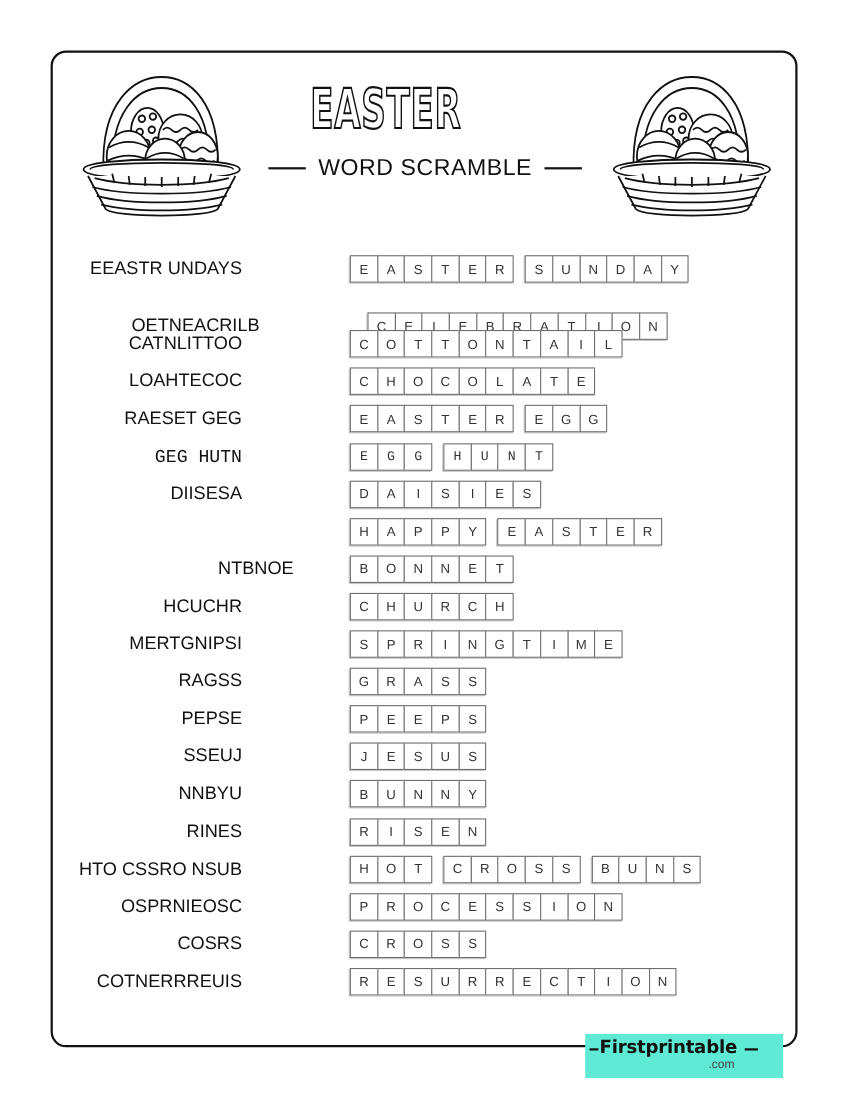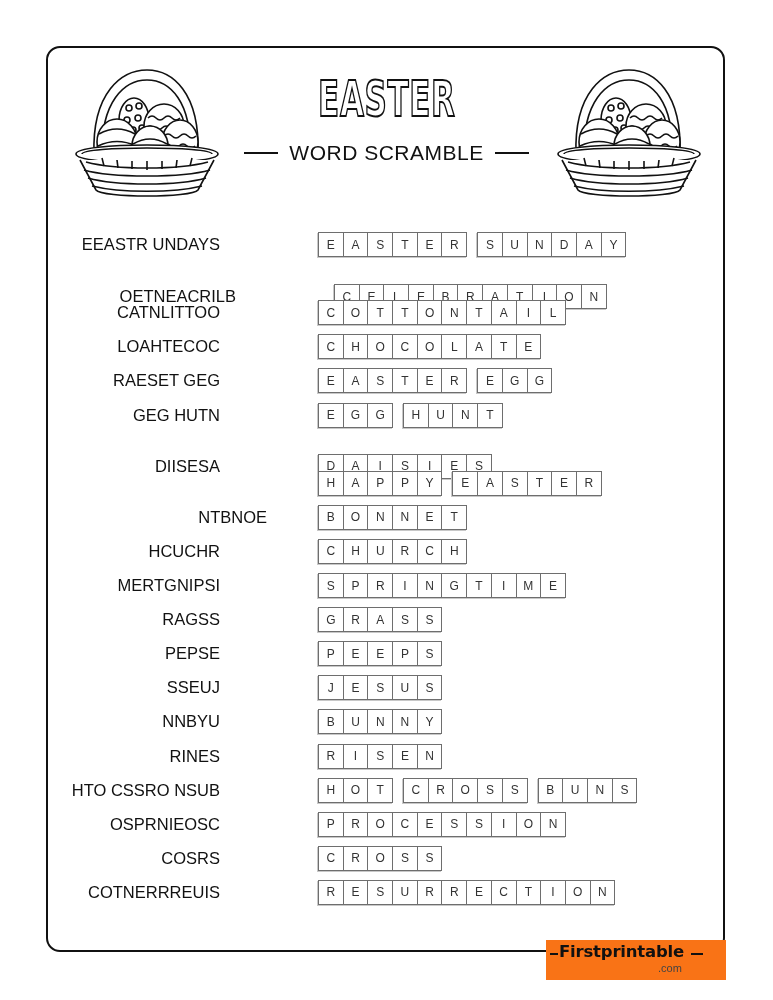--- a/index.html
+++ b/index.html
@@ -1,33 +1,33 @@
 <!DOCTYPE html>
 <html><head>
 <meta charset="utf-8">
 <style>
   html, body { margin: 0; padding: 0; background: #ffffff; }
   body { width: 773px; height: 1000px; position: relative; overflow: hidden; font-family: "Liberation Sans", sans-serif; color: #1a1a1a; }
   .frame { position: absolute; left: 46px; top: 46px; width: 679px; height: 906px; border: 2px solid #111; border-radius: 14px; box-sizing: border-box; }
   .basket { position: absolute; }
   .basket.left { left: 72px; top: 62px; }
   .basket.right { left: 554px; top: 62px; }
-  .title { position: absolute; left: 240px; top: 72px; width: 293px; text-align: center; }
+  .title { position: absolute; left: 240px; top: 72px; width: 293px; text-align: left; }
   .title-main { display: inline-block; font-family: "DejaVu Sans", sans-serif; font-weight: bold; font-size: 50px; line-height: 54px; letter-spacing: 1px; color: #fff; -webkit-text-stroke: 2px #111; transform: scaleX(0.62); transform-origin: center; }
   .subtitle-row { position: absolute; left: 244px; top: 140px; width: 285px; height: 26px; display: flex; align-items: center; justify-content: space-between; }
   .subtitle-line { width: 34px; height: 2px; background: #111; }
   .subtitle { font-family: "Liberation Sans", sans-serif; font-size: 21px; letter-spacing: 0.5px; color: #111; }
   .rows { position: absolute; left: 0; top: 232px; width: 773px; }
   .row { position: absolute; left: 0; height: 25px; width: 694px; }
   .scrambled { position: absolute; right: 474px; top: 0; height: 25px; line-height: 25px; font-size: 16.5px; color: #111; white-space: nowrap; text-align: right; }
   .answer { position: absolute; left: 318px; top: 0; height: 25px; display: flex; }
   .word { display: flex; margin-right: 10px; box-shadow: -1px 1px 0 #c8c8c8; }
   .cell { width: 25.7px; height: 25px; box-sizing: border-box; border: 1px solid #6e6e6e; margin-left: -1px; display: flex; align-items: center; justify-content: center; font-size: 12px; color: #333; background: #fff; }
   .word .cell:first-child { margin-left: 0; }
-  .brand { position: absolute; left: 546px; top: 940px; width: 180px; height: 40px; background: #f97316; }
+  .brand { position: absolute; left: 532px; top: 940px; width: 180px; height: 40px; background: #5eead4; }
   .brand-line { position: absolute; left: 4px; top: 13px; width: 8px; height: 2px; background: #111; }
   .brand-name { position: absolute; left: 13px; top: 2px; font-family: "DejaVu Sans", sans-serif; font-weight: bold; font-size: 16.5px; color: #111; letter-spacing: -0.2px; }
   .brand-tail { position: absolute; left: 145px; top: 13px; width: 12px; height: 2px; background: #111; }
   .brand-dot { position: absolute; left: 112px; top: 22px; font-family: "Liberation Sans", sans-serif; font-size: 11px; color: #444; }
 </style>
 </head>
 <body>
 
 <div class="frame"></div>
 
@@ -200,37 +200,37 @@
           <span class="cell">E</span>
           <span class="cell">R</span>
         </div>
         <div class="word">
           <span class="cell">E</span>
           <span class="cell">G</span>
           <span class="cell">G</span>
         </div>
       </div>
     </div>
-    <div class="row" style="top: 170.5px;">
+    <div class="row" style="top: 170.5px; font-family: Liberation Mono, monospace;">
       <span class="scrambled">GEG HUTN</span>
       <div class="answer">
         <div class="word">
           <span class="cell">E</span>
           <span class="cell">G</span>
           <span class="cell">G</span>
         </div>
         <div class="word">
           <span class="cell">H</span>
           <span class="cell">U</span>
           <span class="cell">N</span>
           <span class="cell">T</span>
         </div>
       </div>
     </div>
-    <div class="row" style="top: 204.6px; margin-top: 17px;">
+    <div class="row" style="top: 204.6px;">
       <span class="scrambled">DIISESA</span>
       <div class="answer">
         <div class="word">
           <span class="cell">D</span>
           <span class="cell">A</span>
           <span class="cell">I</span>
           <span class="cell">S</span>
           <span class="cell">I</span>
           <span class="cell">E</span>
           <span class="cell">S</span>

